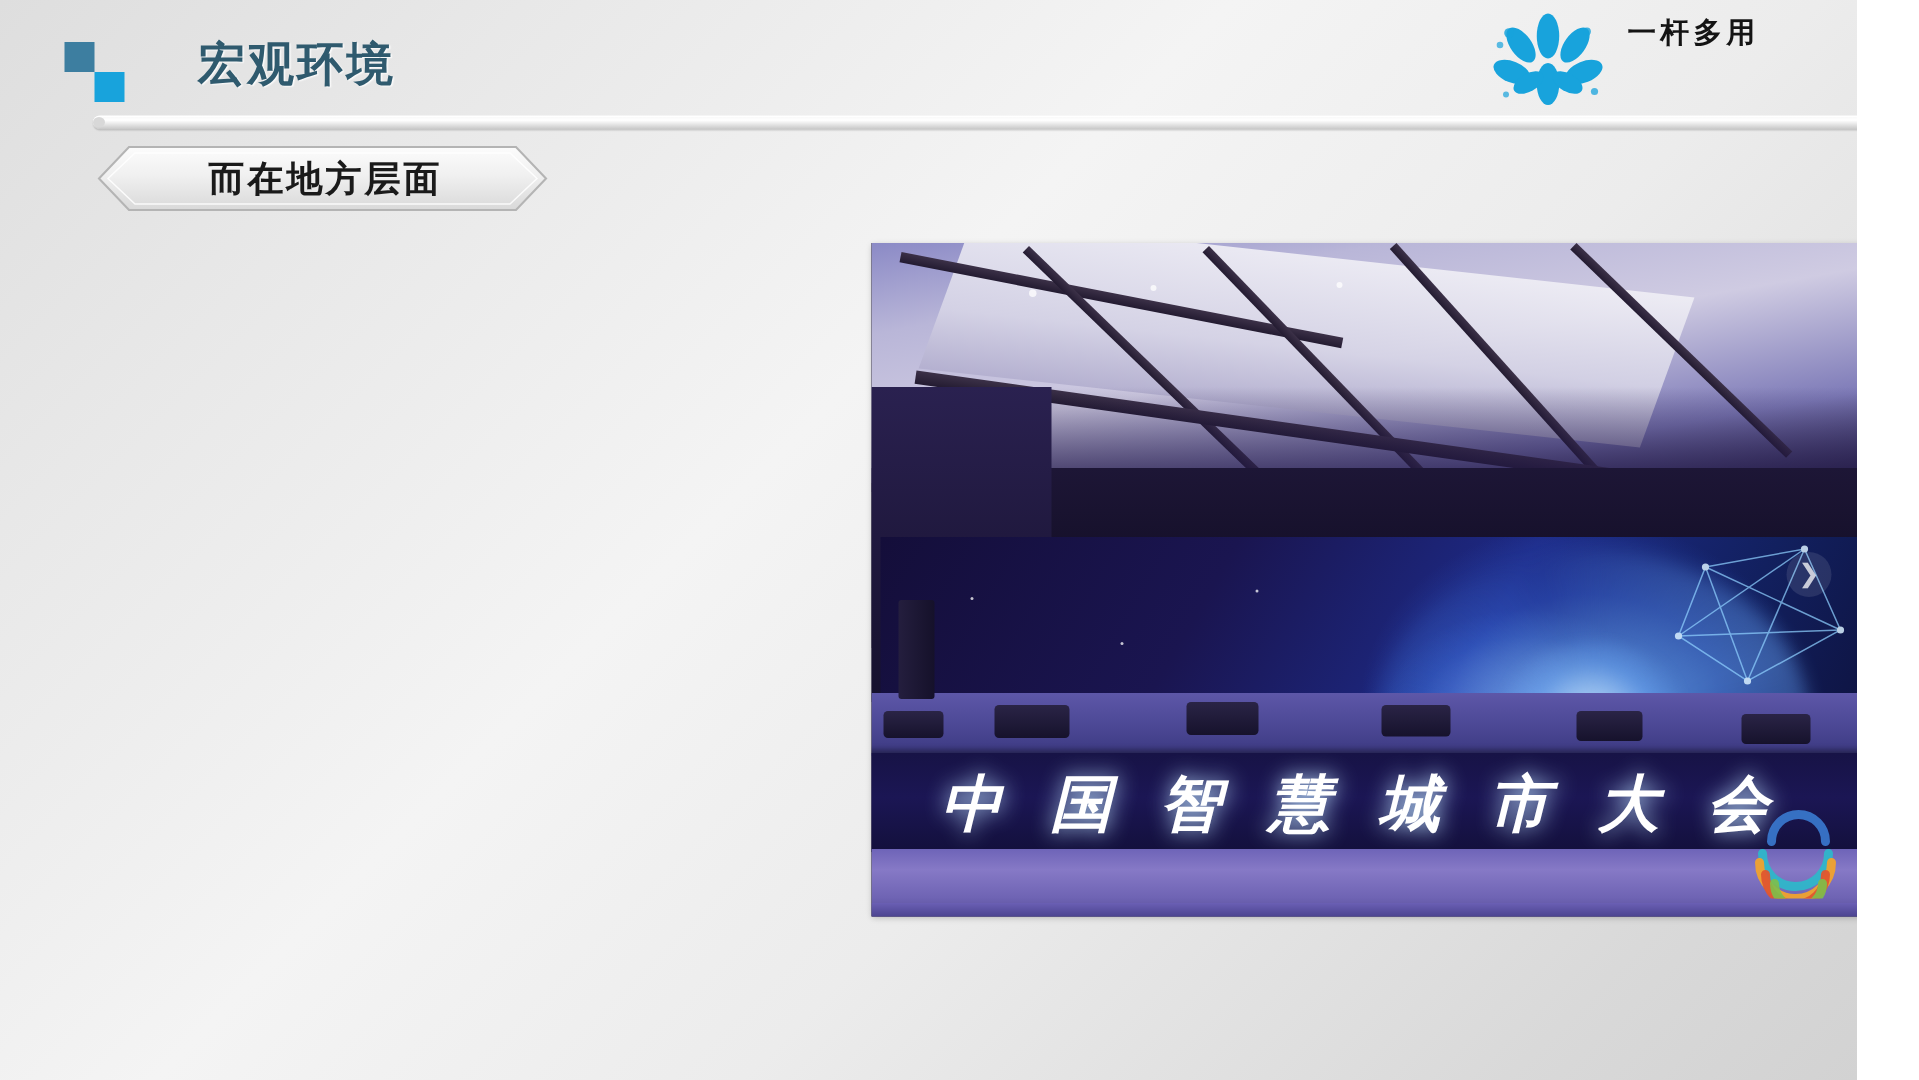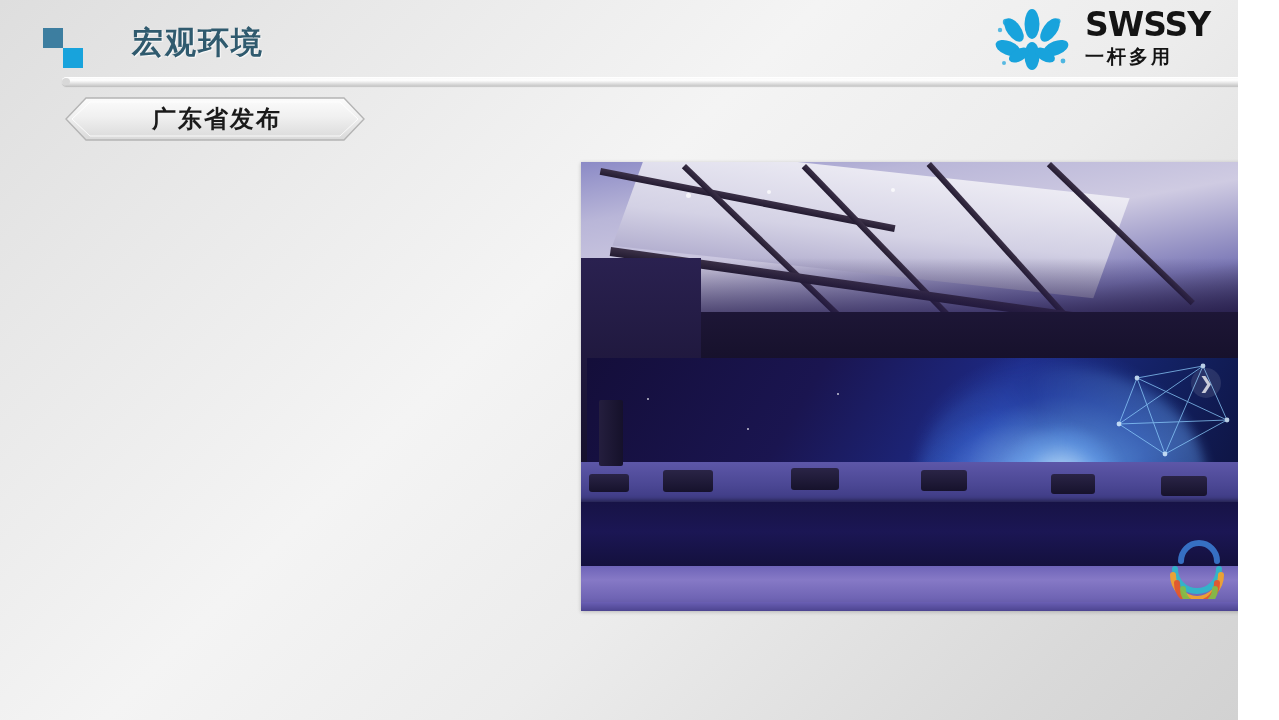--- a/index.html
+++ b/index.html
@@ -455,42 +455,41 @@
           <ellipse cx="30" cy="47" rx="6" ry="11" transform="rotate(-120 30 47)"></ellipse>
           <ellipse cx="56" cy="47" rx="6" ry="11" transform="rotate(120 56 47)"></ellipse>
           <circle cx="17" cy="14" r="3.2" opacity="0.85"></circle>
           <circle cx="11" cy="22" r="2.2" opacity="0.7"></circle>
           <circle cx="69" cy="13" r="2.6" opacity="0.8"></circle>
           <circle cx="74" cy="53" r="2.4" opacity="0.75"></circle>
           <circle cx="15" cy="55" r="2.0" opacity="0.7"></circle>
         </g>
       </svg>
       <div id="brand-text">
-        <div id="brand-name">SWSSY</div>
         <div id="brand-sub">一杆多用</div>
       </div>
     </div>
 
     <div id="divider"></div>
     <div id="divider-cap"></div>
   </div>
 
   <div id="section-banner">
     <svg width="302" height="46">
       <defs>
         <linearGradient id="hexfill" x1="0" y1="0" x2="0" y2="1">
           <stop offset="0%" stop-color="#fcfcfc"></stop>
           <stop offset="45%" stop-color="#f0f0f0"></stop>
           <stop offset="100%" stop-color="#d9d9d9"></stop>
         </linearGradient>
       </defs>
       <polygon points="22,2 280,2 300,23 280,44 22,44 2,23" fill="url(#hexfill)" stroke="#b4b4b4" stroke-width="1.4"></polygon>
       <polygon points="26,6 276,6 294,23 276,40 26,40 8,23" fill="none" stroke="#ffffff" stroke-width="1" opacity="0.85"></polygon>
     </svg>
-    <div id="section-label">广东省发布</div>
+    <div id="section-label">而在地方层面</div>
   </div>
 
   <div id="body-text">
   </div>
 
   <div id="photo">
 
     <div class="ceiling"></div>
     <div class="ceil-panel" style="left:40px; top:10px; width:500px; height:100px; transform: skewX(-20deg) skewY(6deg); opacity:0.92;"></div>
     <div class="ceil-beam" style="left:20px; top:6px; width:300px; height:7px; transform: rotate(11deg);"></div>
@@ -554,20 +553,21 @@
     <div class="stage-upper"></div>
     <div class="monitor" style="left:8px; top:312px; width:40px; height:18px;"></div>
     <div class="monitor" style="left:82px; top:308px; width:50px; height:22px;"></div>
     <div class="monitor" style="left:210px; top:306px; width:48px; height:22px;"></div>
     <div class="monitor" style="left:340px; top:308px; width:46px; height:21px;"></div>
     <div class="monitor" style="left:470px; top:312px; width:44px; height:20px;"></div>
     <div class="monitor" style="left:580px; top:314px; width:46px; height:20px;"></div>
     <div class="speaker-stack" style="left:18px; top:238px; width:24px; height:66px; border-radius:2px;"></div>
 
     <div class="stage-band"></div>
+    <div class="stage-text">中国智慧城市大会</div>
     <div class="stage-lower"></div>
     <div class="floor"></div>
 
     <svg class="ring-logo" viewBox="0 0 64 60">
       <g fill="none" stroke-width="6" stroke-linecap="round">
         <path d="M10,30 a22,22 0 0 0 44,0" stroke="#2fb6c9" opacity="0.95"></path>
         <path d="M8,36 a24,24 0 0 0 48,0" stroke="#f0a22e" opacity="0.95"></path>
         <path d="M12,44 a20,20 0 0 0 40,0" stroke="#e0562f" opacity="0.95"></path>
         <path d="M16,22 a18,18 0 0 1 36,0" stroke="#3a7ad0" opacity="0.9"></path>
         <path d="M18,50 a16,16 0 0 0 32,0" stroke="#7dbf4a" opacity="0.9"></path>

